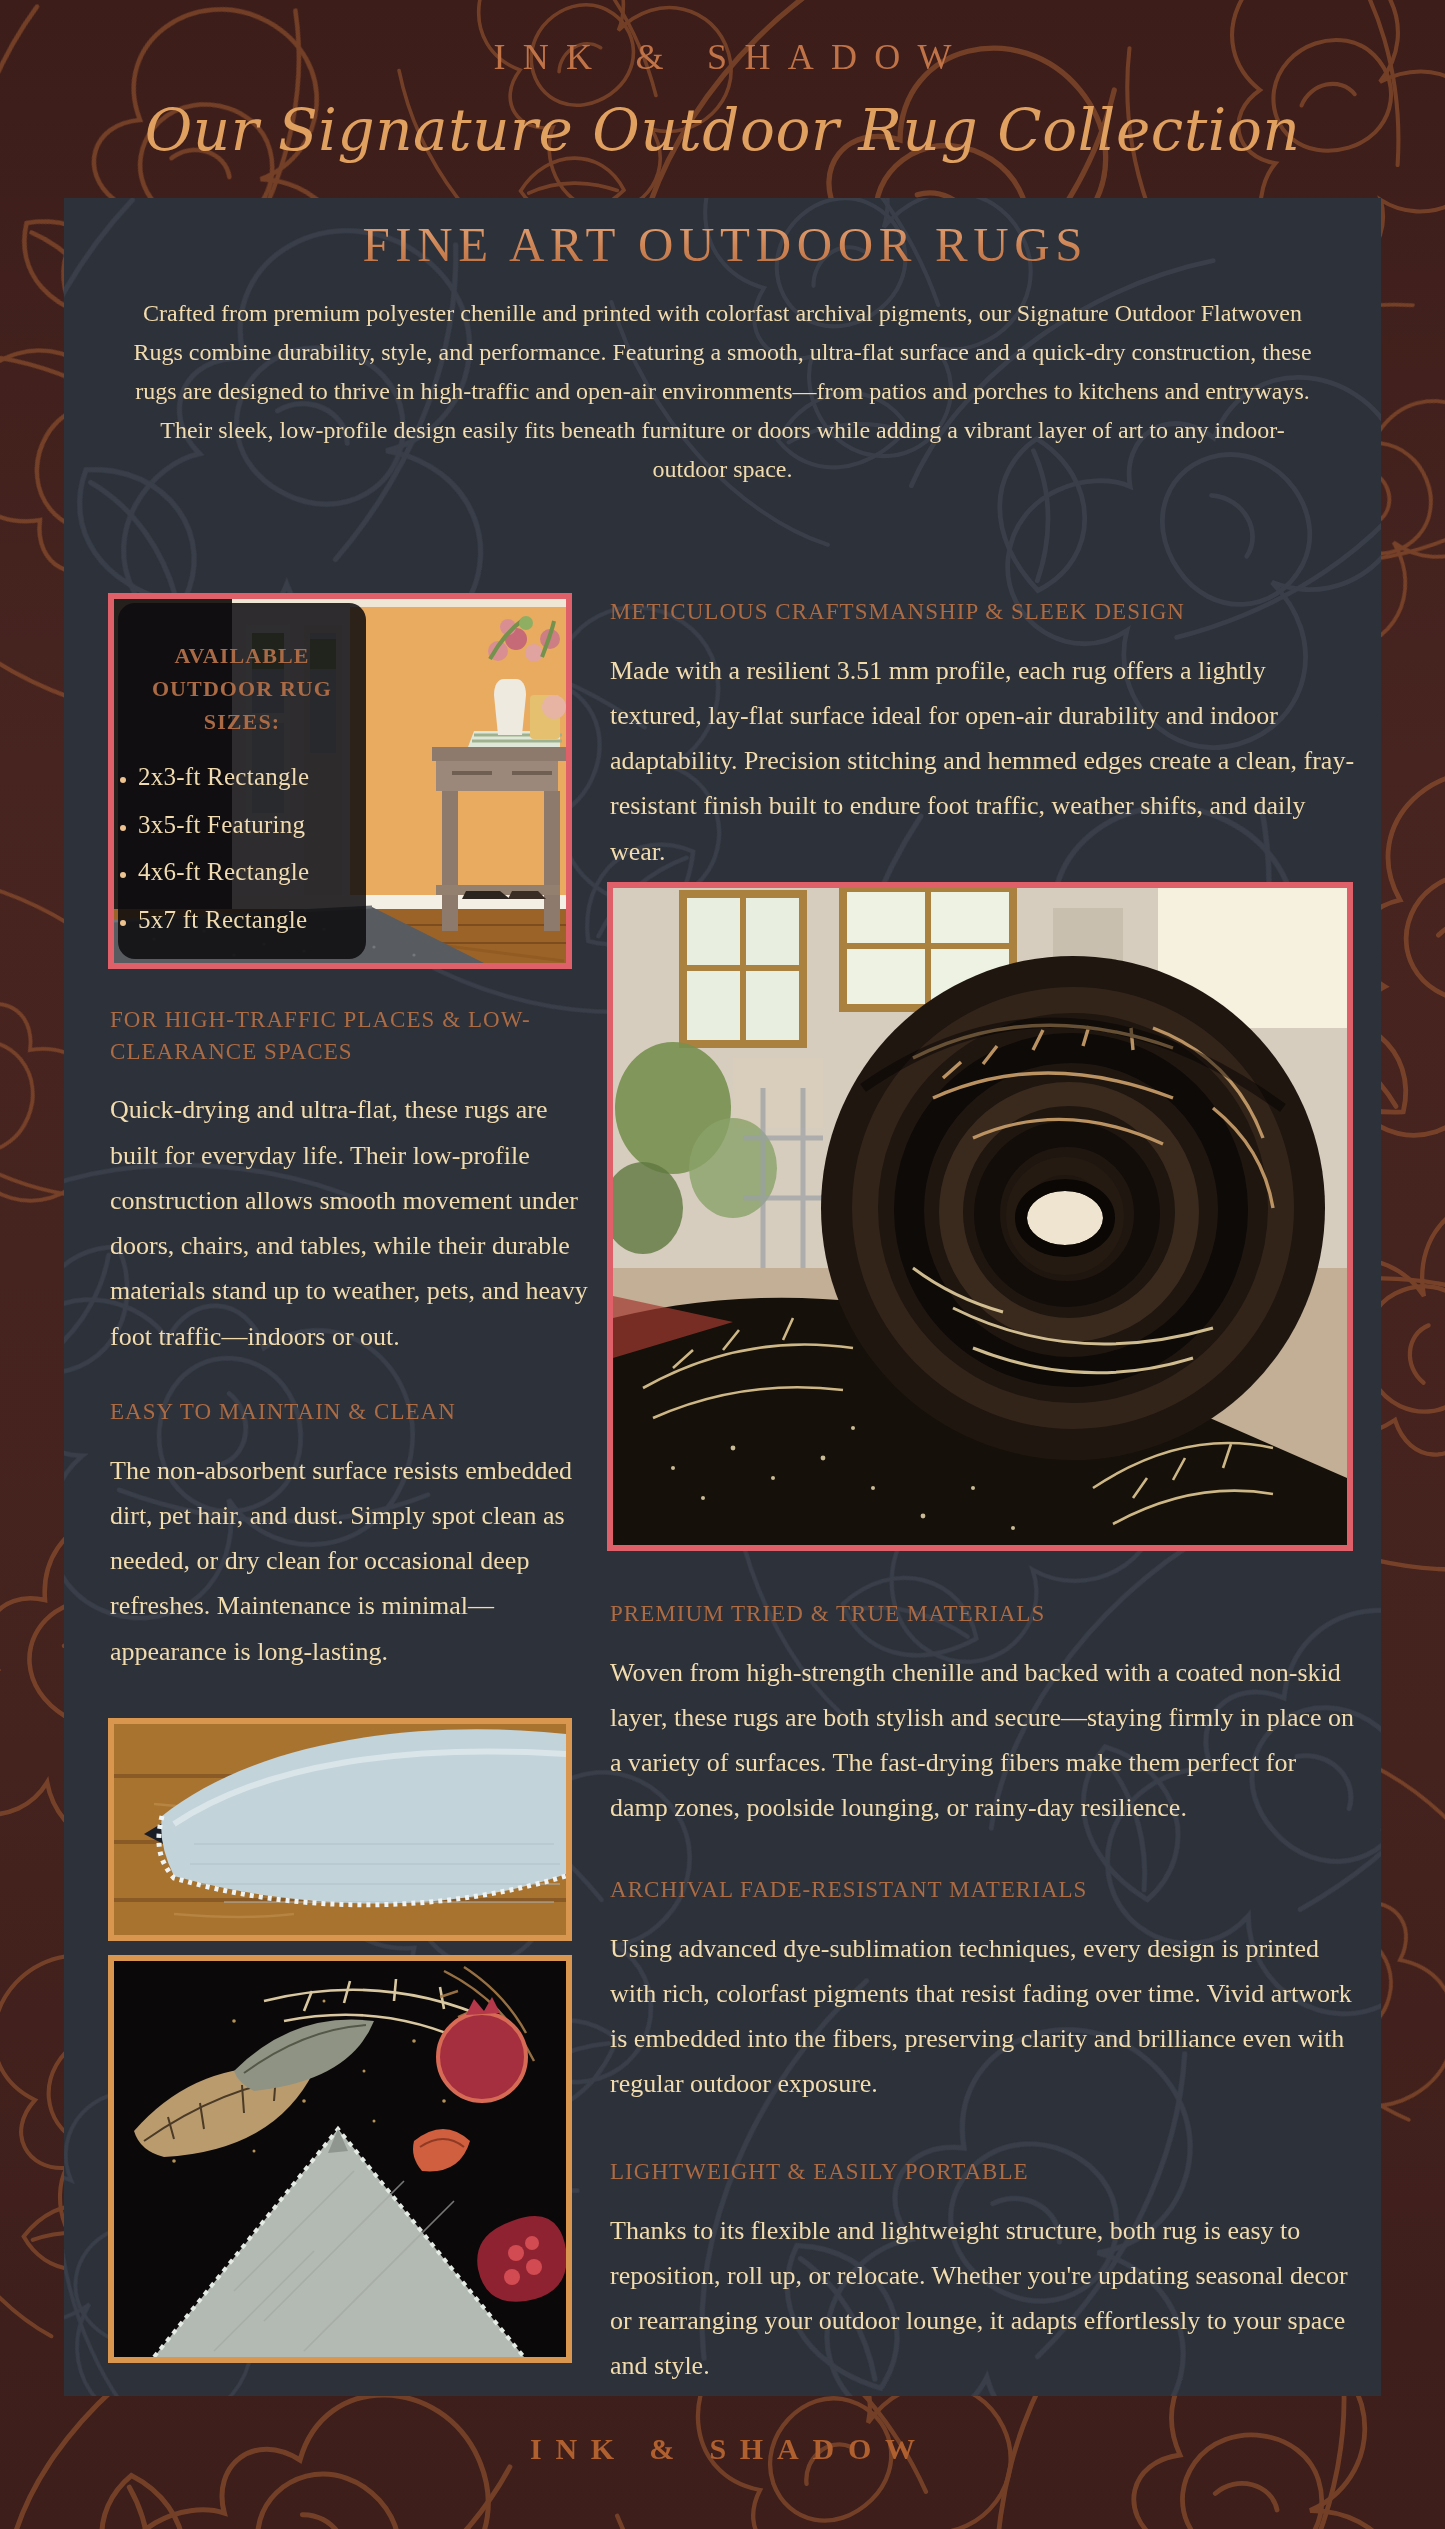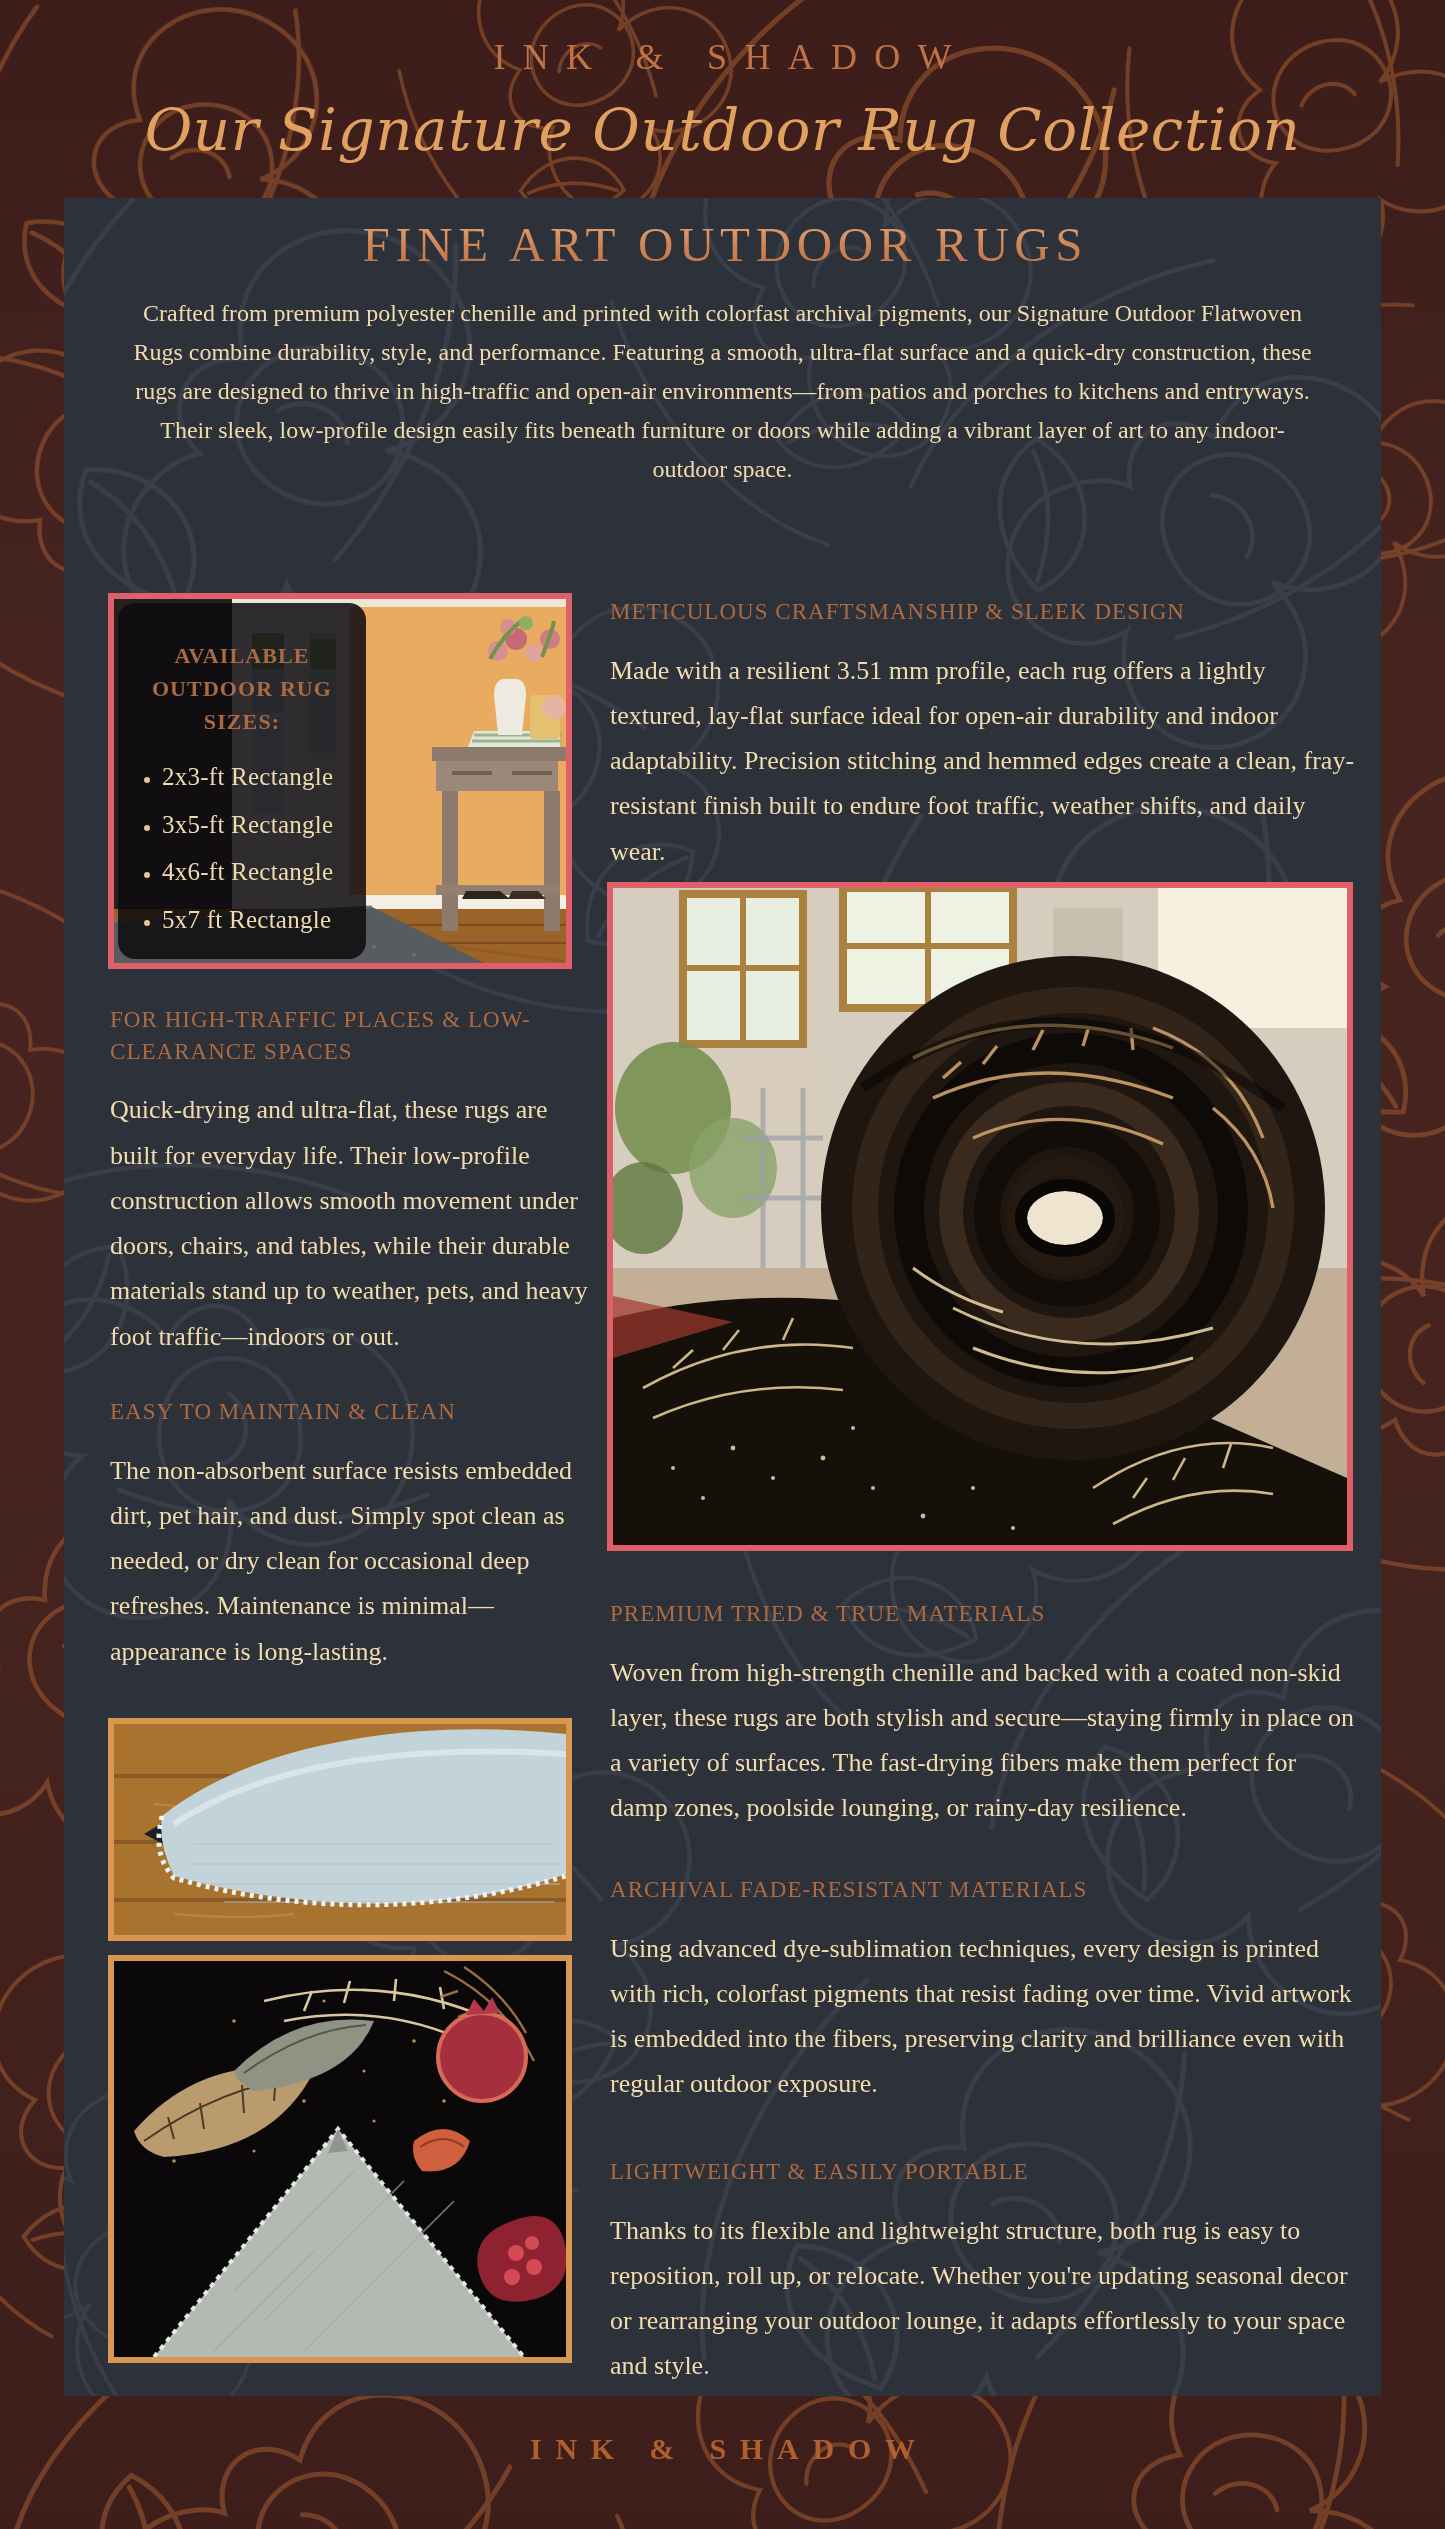--- a/index.html
+++ b/index.html
@@ -52,21 +52,21 @@
   .fig-rolled{left:543px;top:684px;width:746px;height:669px;}
   .fig-folded{left:44px;top:1520px;width:464px;height:223px;}
   .fig-corner{left:44px;top:1757px;width:464px;height:408px;}
   .fig svg{position:absolute;left:0;top:0;width:100%;height:100%;}
 
   
   .sizes-overlay{position:absolute;left:4px;top:4px;bottom:4px;width:248px;
         background:rgba(13,12,15,.86);display:flex;flex-direction:column;align-items:center;border-radius:17px;}
   .sizes-heading{margin-top:36px;width:190px;text-align:center;
         font-size:22px;font-weight:700;letter-spacing:.05em;line-height:1.5;color:#a96a45;}
-  ul.sizes-list{margin:26px 0 0 0;padding:0 0 0 44px;list-style:disc;align-self:flex-start;}
+  ul.sizes-list{margin:26px 0 0 0;padding:0 0 0 20px;list-style:disc;align-self:flex-start;}
   ul.sizes-list li{font-size:25px;line-height:1.06;margin:0 0 21px 0;color:#f0dbb0;
         letter-spacing:.01em;}
   ul.sizes-list li::marker{color:#ecc28f;font-size:19px;}
 
   
   .brand-footer{position:absolute;top:2432px;left:0;width:100%;text-align:center;z-index:3;
         font-size:30px;letter-spacing:.46em;text-indent:.46em;color:#b0602f;font-weight:600;}
 </style>
 </head>
 <body>
@@ -189,21 +189,21 @@
           <circle cx="260" cy="348" r="1.6"></circle>
             <circle cx="120" cy="356" r="1.6"></circle>
           <circle cx="190" cy="352" r="1.6"></circle>
             <circle cx="300" cy="356" r="1.6"></circle>
         </g>
       </svg>
       <div class="sizes-overlay">
         <div class="sizes-heading">AVAILABLE OUTDOOR RUG SIZES:</div>
         <ul class="sizes-list">
           <li>2x3-ft Rectangle</li>
-          <li>3x5-ft Rectangle</li>
+          <li>3x5-ft Featuring</li>
           <li>4x6-ft Rectangle</li>
           <li>5x7 ft Rectangle</li>
         </ul>
       </div>
     </div>
 
     <div class="abs sec-craft">
       <h2 class="sec">METICULOUS CRAFTSMANSHIP &amp; SLEEK DESIGN</h2>
       <p class="body">Made with a resilient 3.51 mm profile, each rug offers a lightly textured, lay-flat surface ideal for open-air durability and indoor adaptability. Precision stitching and hemmed edges create a clean, fray-resistant finish built to endure foot traffic, weather shifts, and daily wear.</p>
     </div>

